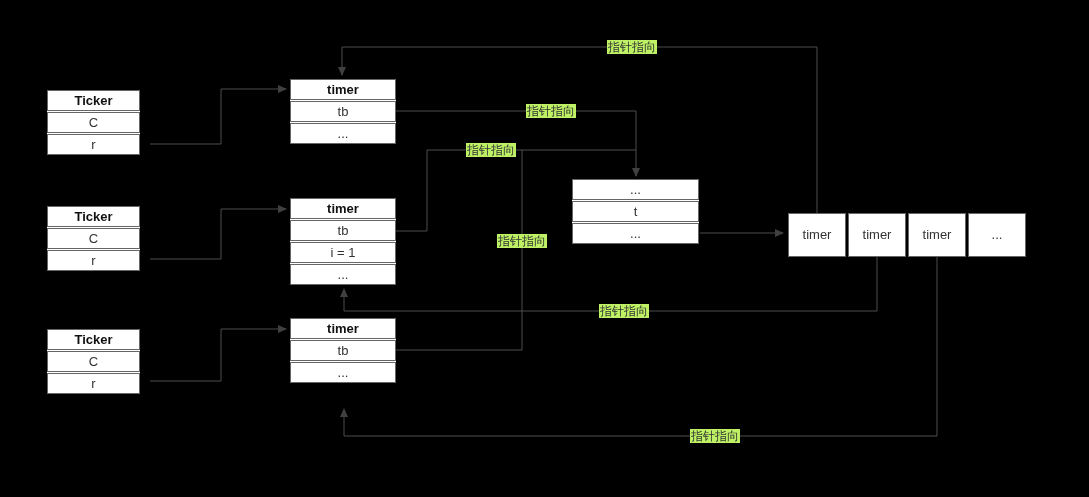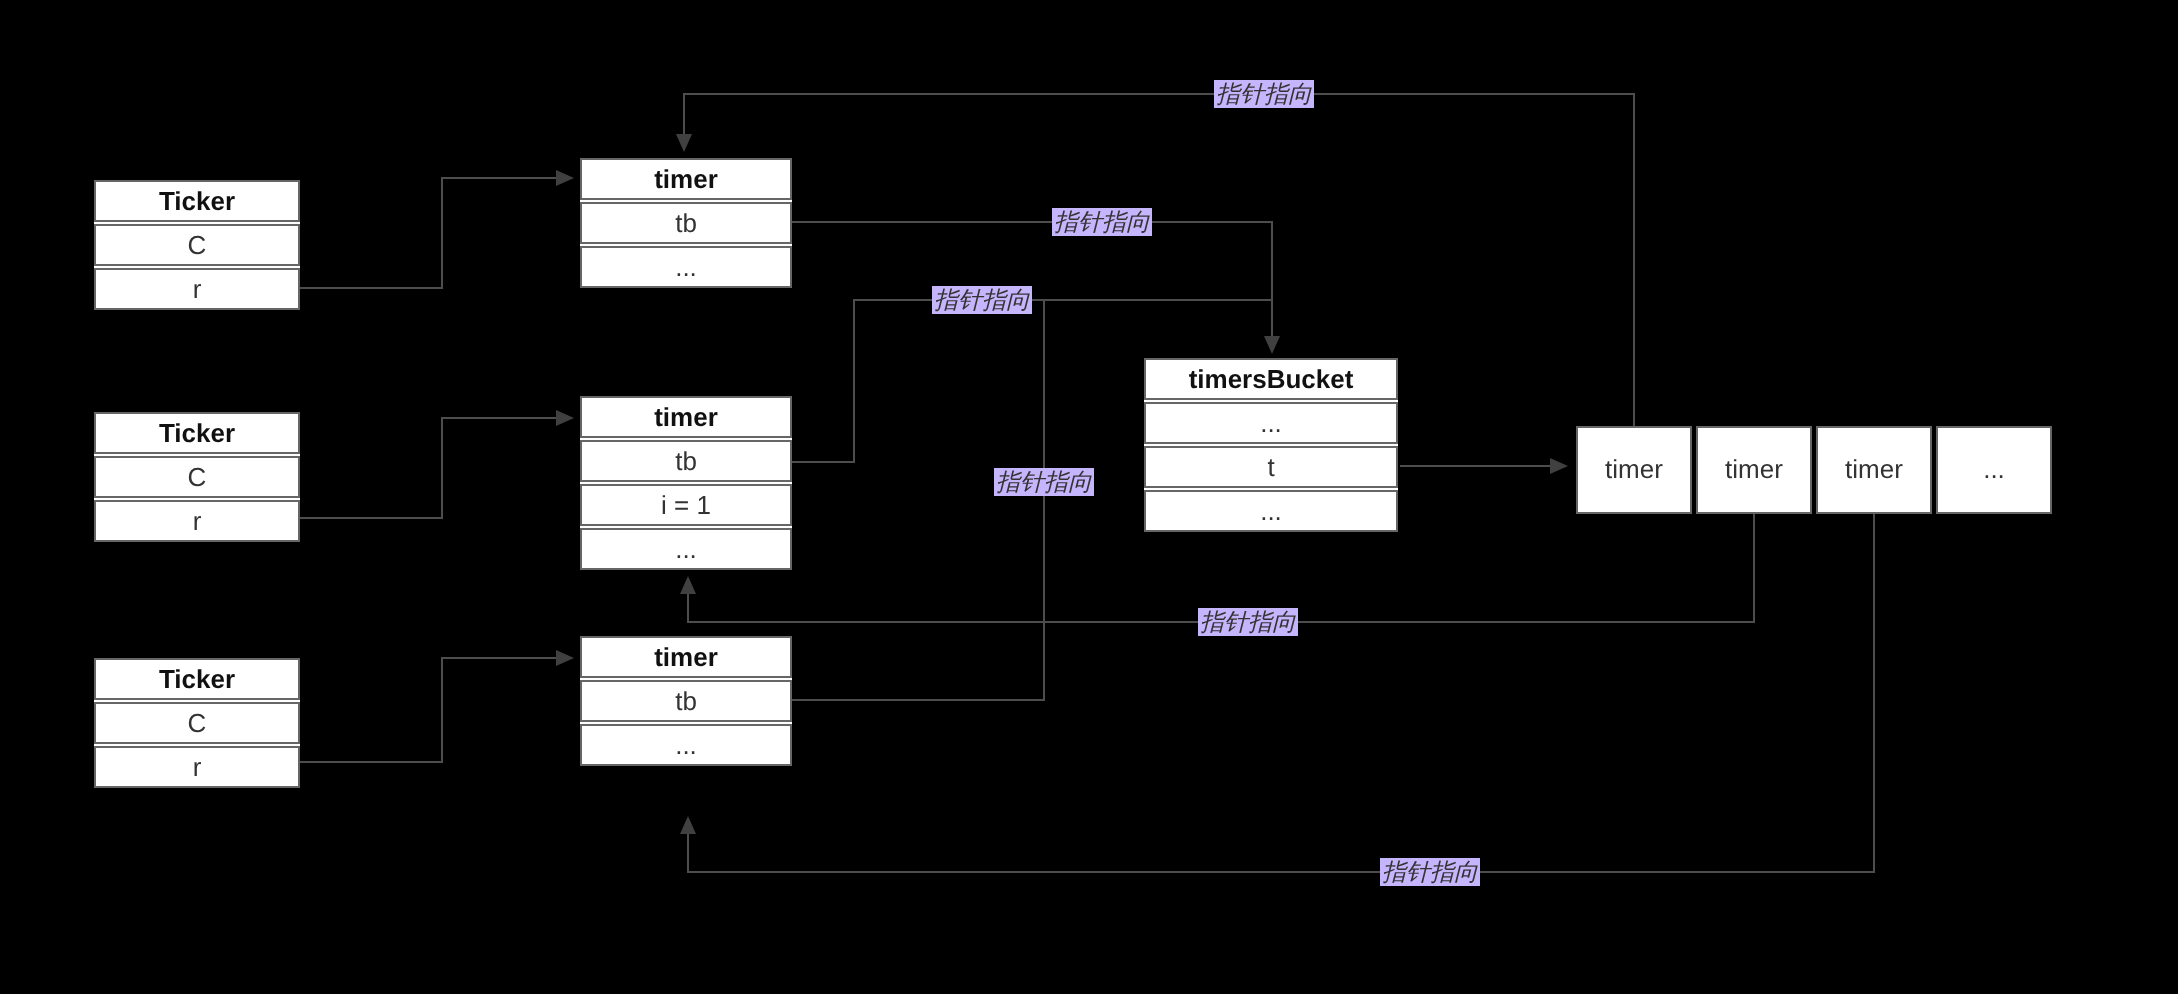--- a/index.html
+++ b/index.html
@@ -5,28 +5,28 @@
   html,body{margin:0;padding:0;background:#000;}
   #canvas{
     position:relative;width:1089px;height:497px;background:#000000;
     font-family:"Liberation Sans","DejaVu Sans",sans-serif;overflow:hidden;
   }
   #edges{position:absolute;left:0;top:0;width:1089px;height:497px;}
   .box{position:absolute;display:flex;flex-direction:column;gap:1px;background:#fff;}
   .row{box-sizing:border-box;height:21px;border:1px solid #666;background:#fff;
        color:#333;font-size:13px;line-height:19px;text-align:center;white-space:nowrap;}
   .hdr{font-weight:bold;color:#111;}
-  .tickerbox{left:47px;width:103px;}
+  .tickerbox{left:47px;width:93px;}
   .timerbox{left:290px;width:106px;}
   .bucketbox{left:572px;width:127px;}
   .arraybox{position:absolute;left:788px;top:213px;display:flex;gap:2px;}
   .cell{box-sizing:border-box;width:58px;height:44px;border:1px solid #666;background:#fff;
         color:#333;font-size:13px;line-height:42px;text-align:center;}
-  .elabel{position:absolute;transform:translate(-50%,-50%);background:#c4b5fd;color:#333;
-          font-size:12px;line-height:14px;padding:0 1px;white-space:nowrap;font-style:italic;}
+  .elabel{position:absolute;transform:translate(-50%,-50%);background:#bef264;color:#333;
+          font-size:12px;line-height:14px;padding:0 1px;white-space:nowrap;}
   polyline{fill:none;stroke:#4d4d4d;stroke-width:1;}
 </style>
 </head>
 <body>
 
 <div id="canvas">
 
   <svg id="edges" viewBox="0 0 1089 497">
     <defs>
       <marker id="ah" markerWidth="10" markerHeight="10" refX="8" refY="4" orient="auto" markerUnits="userSpaceOnUse">
@@ -72,21 +72,20 @@
     <div class="row">i = 1</div>
     <div class="row">...</div>
   </div>
   <div class="box timerbox" style="top:318px">
     <div class="row hdr">timer</div>
     <div class="row">tb</div>
     <div class="row">...</div>
   </div>
 
   <div class="box bucketbox" style="top:179px">
-    <div class="row hdr">timersBucket</div>
     <div class="row">...</div>
     <div class="row">t</div>
     <div class="row">...</div>
   </div>
 
   <div class="arraybox">
     <div class="cell">timer</div>
     <div class="cell">timer</div>
     <div class="cell">timer</div>
     <div class="cell">...</div>

